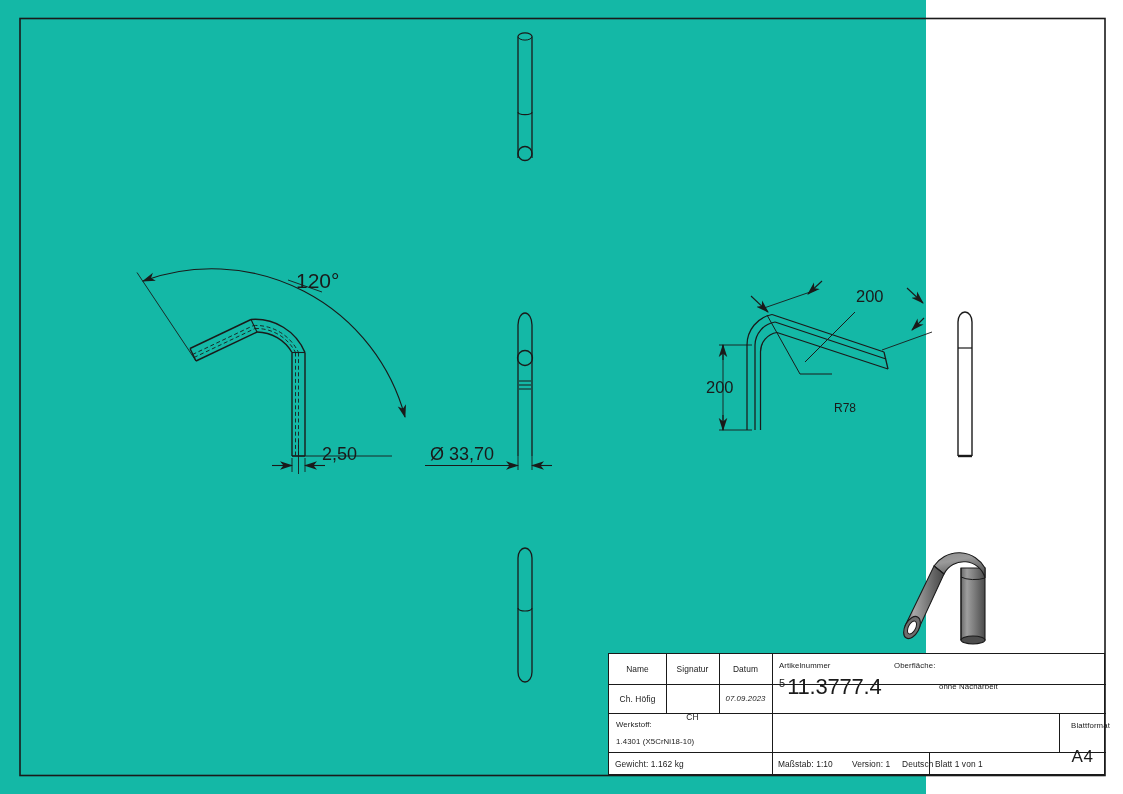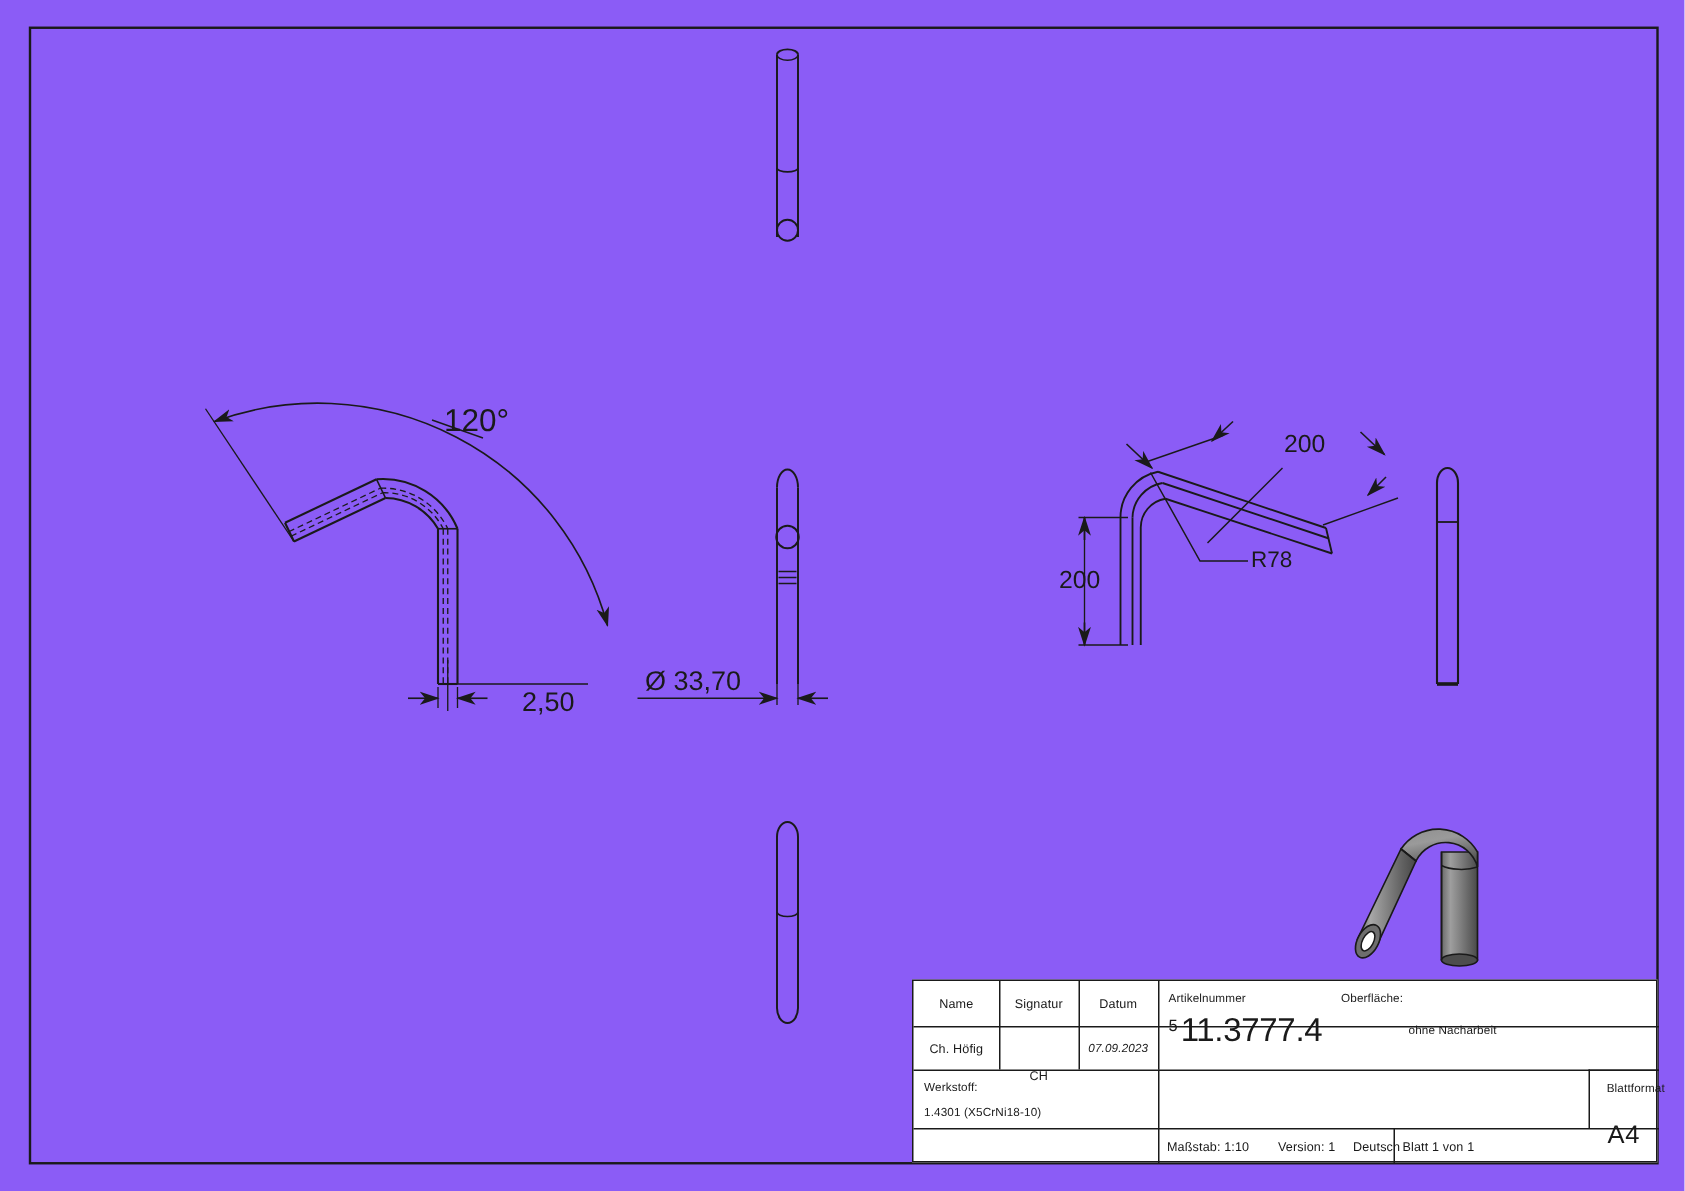--- a/index.html
+++ b/index.html
@@ -10,23 +10,23 @@
   body {
     width: 1123px;
     height: 794px;
     font-family: "Liberation Sans", sans-serif;
     position: relative;
     overflow: hidden;
   }
   #sheet {
     position: absolute;
     left: 0; top: 0;
-    width: 1123px;
+    width: 926px;
     height: 794px;
-    background: #8b5cf6;
+    background: #14b8a6;
   }
   .svg-layer {
     position: absolute;
     left: 0; top: 0;
     width: 1123px;
     height: 794px;
   }
   
   #title-block {
     position: absolute;
@@ -89,21 +89,21 @@
   .dim-label {
     position: absolute;
     color: #1a1a1a;
     font-family: "Liberation Sans", sans-serif;
     white-space: nowrap;
   }
   .dim-120 { font-size: 21px; }
   .dim-250 { font-size: 18px; }
   .dim-dia { font-size: 18px; }
   .dim-200 { font-size: 16.5px; }
-  .dim-r78 { font-size: 15px; }
+  .dim-r78 { font-size: 12px; margin-top: 36px; }
 </style>
 </head>
 <body>
 
 <div id="sheet">
 
   <svg class="svg-layer" viewBox="0 0 1123 794">
     <defs>
       <marker id="arrHead" markerWidth="12" markerHeight="9" refX="11" refY="4.5" orient="auto">
         <path d="M0,0.6 L12,4.5 L0,8.4 L3.2,4.5 Z" fill="#1a1a1a"></path>
@@ -280,21 +280,21 @@
       <ellipse cx="912" cy="627.5" rx="7" ry="3.6" transform="rotate(-62 912 627.5)" fill="#ffffff" stroke="#1a1a1a" stroke-width="1"></ellipse>
 
       <path d="M934,566 L944,574" stroke="#1a1a1a" stroke-width="1" fill="none"></path>
       <path d="M961,568 L961,640" stroke="#1a1a1a" stroke-width="1" fill="none"></path>
       <path d="M961,577 A16,6 0 0 0 985,578" stroke="#1a1a1a" stroke-width="1" fill="none"></path>
     </g>
   </svg>
 
   <div class="dim-label dim-120" style="left:296px; top:269px;">120°</div>
 
-  <div class="dim-label dim-250" style="left:348px; top:444px;margin-top:14px;">2,50</div>
+  <div class="dim-label dim-250" style="left:322px; top:444px;">2,50</div>
 
   <div class="dim-label dim-dia" style="left:430px; top:444px;">Ø 33,70</div>
 
   <div class="dim-label dim-200" style="left:706px; top:378px;">200</div>
 
   <div class="dim-label dim-200" style="left:856px; top:287px;">200</div>
 
   <div class="dim-label dim-r78" style="left:834px; top:365px;">R78</div>
 
   <div id="title-block">
@@ -327,19 +327,20 @@
       <span class="artnr-sup">5</span>
       <span class="artnr-main">11.3777.4</span>
     </div>
 
     <div class="tb-cell t75" style="left:7px; top:66px;">Werkstoff:</div>
     <div class="tb-cell t75" style="left:7px; top:83px;">1.4301  (X5CrNi18-10)</div>
 
     <div class="tb-cell tb-center t75" style="left:450px; top:59px; width:47px; height:25px;padding-left:16px;">Blattformat</div>
     <div class="tb-cell tb-center a4-text" style="left:450px; top:84px; width:47px; height:38px;">A4</div>
 
+    <div class="tb-cell tb-left t8" style="left:0; top:98px; width:163px; height:24px;">Gewicht: 1.162 kg</div>
     <div class="tb-cell tb-left t8" style="left:163px; top:98px; width:70px; height:24px;">Maßstab: 1:10</div>
     <div class="tb-cell tb-left t8" style="left:237px; top:98px; width:60px; height:24px;">Version: 1</div>
     <div class="tb-cell tb-left t8" style="left:287px; top:98px; width:55px; height:24px;">Deutsch</div>
     <div class="tb-cell tb-left t8" style="left:320px; top:98px; width:130px; height:24px;">Blatt 1 von 1</div>
   </div>
 
 </div>
 
 </body></html>

